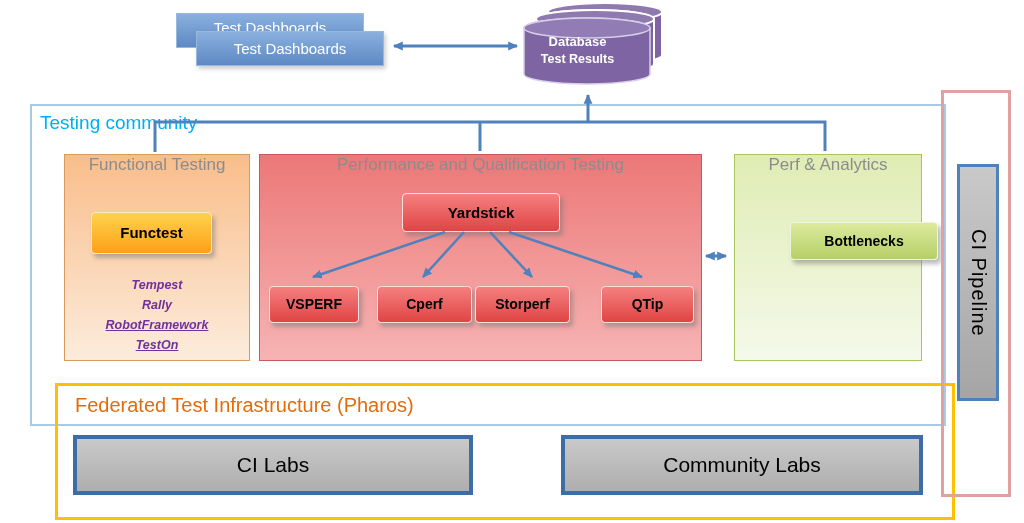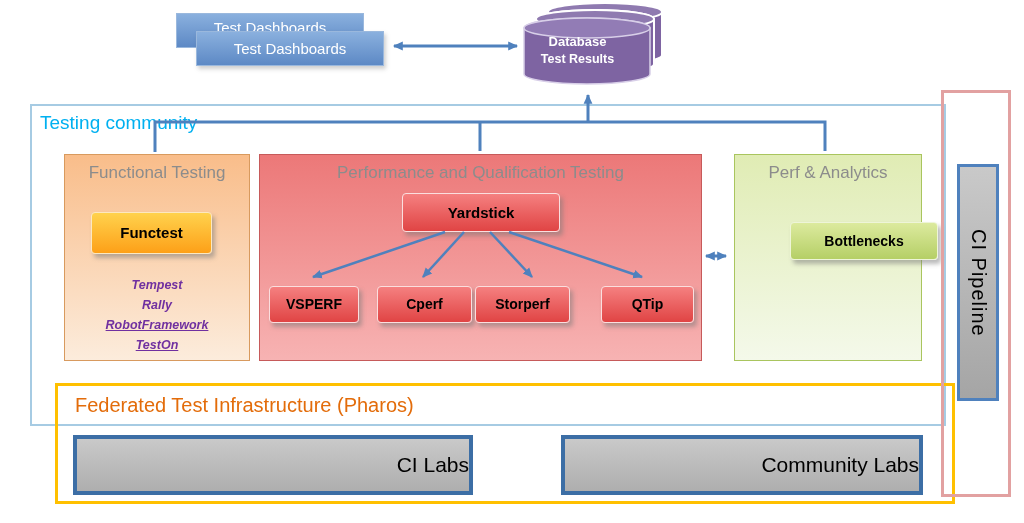--- a/index.html
+++ b/index.html
@@ -18,21 +18,21 @@
   .db-text{position:absolute;left:4px;top:32px;width:107px;text-align:center;color:#fff;}
   .db-title{font-size:13px;font-weight:bold;}
   .db-sub{font-size:12.5px;font-weight:bold;margin-top:3px;}
 
   
   .community{left:30px;top:104px;width:916px;height:322px;border:2px solid #a6cbe3;box-sizing:border-box;}
   .community-label{position:absolute;left:8px;top:6px;color:#00b0f0;font-size:19px;}
 
   
   .panel{position:absolute;box-sizing:border-box;}
-  .panel-title{padding-top:8px;text-align:center;font-size:17px;color:#8c8c8c;}
+  .panel-title{text-align:center;font-size:17px;color:#8c8c8c;}
   .panel-func{left:62px;top:152px;width:186px;height:207px;
               background:linear-gradient(180deg,#f9bd8a 0%,#fcecdc 100%);border:1px solid #d89a5e;}
   .panel-perf{left:257px;top:152px;width:443px;height:207px;
               background:linear-gradient(180deg,#ec7878 0%,#f7b3b3 100%);border:1px solid #c65a5a;}
   .panel-ana{left:732px;top:152px;width:188px;height:207px;
              background:linear-gradient(180deg,#e0ecb4 0%,#f4f9ea 100%);border:1px solid #a9c55e;}
 
   
   .btn{position:absolute;box-sizing:border-box;border-radius:4px;text-align:center;color:#000;
        font-weight:600;box-shadow:3px 4px 4px rgba(120,120,120,.5);}
@@ -56,25 +56,25 @@
               font-style:italic;font-weight:bold;font-size:12.5px;}
 
   
   .ci-outer{left:941px;top:90px;width:70px;height:407px;border:3px solid #e2a1a1;box-sizing:border-box;}
   .ci-inner{left:957px;top:164px;width:42px;height:237px;border:3px solid #4f81bd;box-sizing:border-box;
             background:linear-gradient(180deg,#c9c9c9 0%,#a5a5a5 100%);
             display:flex;align-items:center;justify-content:center;}
   .ci-inner span{writing-mode:vertical-rl;font-size:20px;color:#000;letter-spacing:1px;}
 
   
-  .federated{left:55px;top:383px;width:900px;height:121px;border:3px solid #ffc000;box-sizing:border-box;}
+  .federated{left:55px;top:383px;width:900px;height:137px;border:3px solid #ffc000;box-sizing:border-box;}
   .fed-title{position:absolute;left:17px;top:8px;color:#e36c0a;font-size:20px;}
   .lab-box{position:absolute;top:49px;height:60px;box-sizing:border-box;border:4px solid #3c6ea5;
            background:linear-gradient(180deg,#c9c9c9 0%,#aeaeae 100%);
-           text-align:right;font-size:21px;color:#000;line-height:52px;}
+           text-align:center;font-size:21px;color:#000;line-height:52px;}
   .lab-ci{left:15px;width:400px;}
   .lab-community{left:503px;width:362px;}
 
   .arrows{position:absolute;left:0;top:0;pointer-events:none;z-index:50;}
   .ln{stroke:#4f81bd;stroke-width:3;fill:none;}
   .ln2{stroke:#4f81bd;stroke-width:2.5;fill:none;}
 </style>
 </head>
 <body>
 

